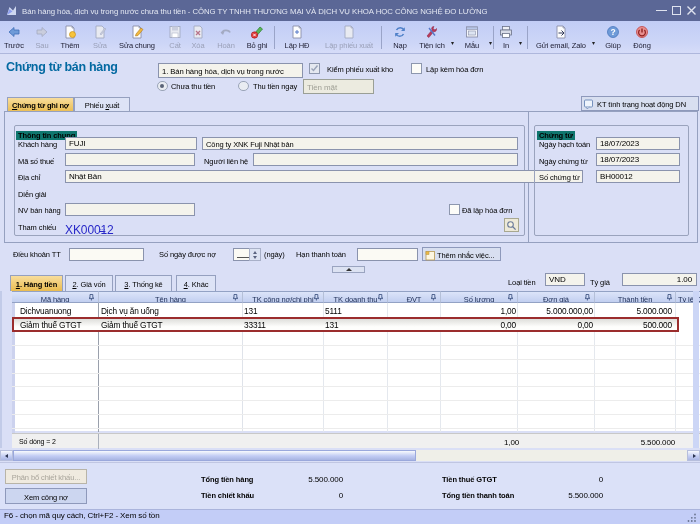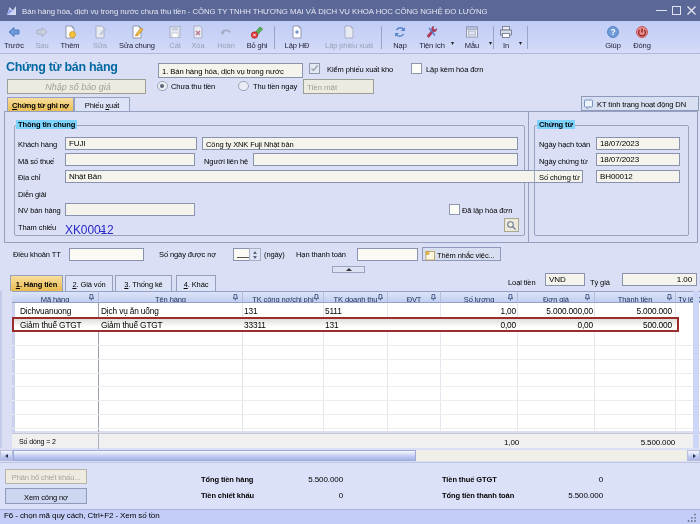--- a/index.html
+++ b/index.html
@@ -15,21 +15,21 @@
 .tbtn.dis { color:#9aa0b8; }
 .tsep { position:absolute; top:5px; width:1px; height:23px; background:#9aa4c8; }
 .drop { position:absolute; font-size:6px; color:#222; top:16px; }
 .inp { position:absolute; background:#f4f3ec; border:1px solid #8a93ad; font-size:8px; padding:1px 0 0 3px; white-space:nowrap; overflow:hidden; height:13px; }
 .inp.dis { background:#ecebe0; color:#a0a096; border-color:#9a9f96; }
 .lb { position:absolute; font-size:7.5px; white-space:nowrap; }
 .b { font-weight:bold; }
 .tab { position:absolute; height:16px; border:1px solid #95a0bf; border-bottom:none; background:#dde3f6; text-align:center; font-size:7.5px; padding-top:4px; }
 .tab.active { background:linear-gradient(#f8dd9c,#eabc50); font-weight:bold; }
 .fs { position:absolute; border:1px solid #9aa3bd; border-radius:2px; }
-.lg { position:absolute; font-weight:bold; font-size:7.5px; white-space:nowrap; background:#7dd3fc; padding:0 2px; }
+.lg { position:absolute; font-weight:bold; font-size:7.5px; white-space:nowrap; background:#0f766e; padding:0 2px;margin-top:11px; }
 .cb { position:absolute; width:11px; height:11px; background:#fcfcf8; border:1px solid #8d97ae; }
 .rad { position:absolute; width:10.5px; height:10.5px; background:#e9ecf2; border:1px solid #9aa4b8; border-radius:50%; }
 #grid { position:absolute; left:12px; top:291px; width:691px; height:140px; background:#fff; }
 .hc { position:absolute; top:0; height:12px; background:linear-gradient(#dce4f9,#c2cff0); border-right:1px solid #b5c0d8; border-bottom:1px solid #93a2c4; border-top:1px solid #93a2c4; font-size:7.5px; color:#1c2c54; text-align:center; padding-top:2.5px; white-space:nowrap; overflow:hidden; }
 .cell { position:absolute; font-size:8.3px; white-space:nowrap; letter-spacing:-0.15px; }
 .vl { position:absolute; top:12px; width:1px; height:129px; }
 .hl { position:absolute; left:0; width:691px; height:1px; background:#ececec; }
 .pin { position:absolute; top:2.5px; }
 </style>
 </head>
@@ -162,20 +162,29 @@
     <div class="tbtn" style="left:496px;width:20px">
         <svg class="ic" viewBox="0 0 14 14">
           <rect x="3.5" y="1.5" width="7" height="3.5" fill="#eef0f6" stroke="#6a7288" stroke-width="0.8"></rect>
           <rect x="1.5" y="5" width="11" height="5" fill="#d8dce8" stroke="#6a7288" stroke-width="0.8"></rect>
           <rect x="3.5" y="8.5" width="7" height="4" fill="#fff" stroke="#6a7288" stroke-width="0.8"></rect>
         </svg>
         <span class="lbl">In</span>
         <span class="drop" style="right:-6px">▾</span>
       </div>
     <div class="tsep" style="left:527px"></div>
+    <div class="tbtn" style="left:534px;width:54px">
+        <svg class="ic" viewBox="0 0 14 14">
+          <path d="M3,1 L9,1 L11,3 L11,13 L3,13 Z" fill="#fdfdfd" stroke="#8a8fa8" stroke-width="0.9"></path>
+          <path d="M9,1 L9,3 L11,3 Z" fill="#d8dce8" stroke="#8a8fa8" stroke-width="0.7"></path>
+          <path d="M4.5,8 L9.5,8 M7.5,5.5 L10,8 L7.5,10.5" stroke="#303858" stroke-width="1" fill="none"></path>
+        </svg>
+        <span class="lbl">Gửi email, Zalo</span>
+        <span class="drop" style="right:-7px">▾</span>
+      </div>
     <div class="tbtn" style="left:600px;width:26px">
         <svg class="ic" viewBox="0 0 14 14">
           <circle cx="7" cy="7" r="5.5" fill="#6f9bd8" stroke="#3f6fb8" stroke-width="0.7"></circle>
           <text x="7" y="10" font-size="8.5" fill="#fff" text-anchor="middle" font-family="Liberation Sans" font-weight="bold">?</text>
         </svg>
         <span class="lbl">Giúp</span>
       </div>
     <div class="tbtn" style="left:629px;width:26px">
         <svg class="ic" viewBox="0 0 14 14">
           <circle cx="7" cy="7" r="5.5" fill="#e89090" stroke="#c04040" stroke-width="0.8"></circle>
@@ -190,21 +199,20 @@
   <div class="inp" style="left:158px;top:63px;width:145px;height:15px;font-size:7.7px;padding-top:3px">1. Bán hàng hóa, dịch vụ trong nước</div>
   <div class="cb" style="left:309px;top:63px;background:#e4e8f0">
       <svg width="9" height="9" style="position:absolute;left:0;top:0">
         <path d="M1.5,4.5 L3.5,6.5 L7.5,1.5" stroke="#99a3b8" stroke-width="1.4" fill="none"></path>
       </svg>
     </div>
   <div class="lb" style="left:327px;top:65px">Kiểm phiếu xuất kho</div>
   <div class="cb" style="left:411px;top:63px"></div>
   <div class="lb" style="left:426px;top:65px">Lập kèm hóa đơn</div>
 
-  <div class="inp dis" style="left:7px;top:79px;width:139px;height:15px;font-style:italic;text-align:center;font-size:9px;padding-top:2px;letter-spacing:0">Nhập số báo giá</div>
   <div class="rad" style="left:157px;top:80.5px">
       <div style="position:absolute;left:2.3px;top:2.3px;width:4px;height:4px;border-radius:50%;background:#5a6478"></div>
     </div>
   <div class="lb" style="left:171px;top:82px">Chưa thu tiền</div>
   <div class="rad" style="left:238px;top:80.5px"></div>
   <div class="lb" style="left:253px;top:82px">Thu tiền ngay</div>
   <div class="inp dis" style="left:303px;top:79px;width:71px;height:15px;padding-top:3px">Tiền mặt</div>
 
   <div class="tab active" style="left:7px;top:97px;width:67px;height:15px;padding-top:3px;letter-spacing:-0.2px"><span style="text-decoration:underline">C</span>hứng từ ghi nợ</div>
   <div class="tab" style="left:74px;top:97px;width:56px;height:15px;padding-top:3px">Phiếu <span style="text-decoration:underline">x</span>uất</div>

